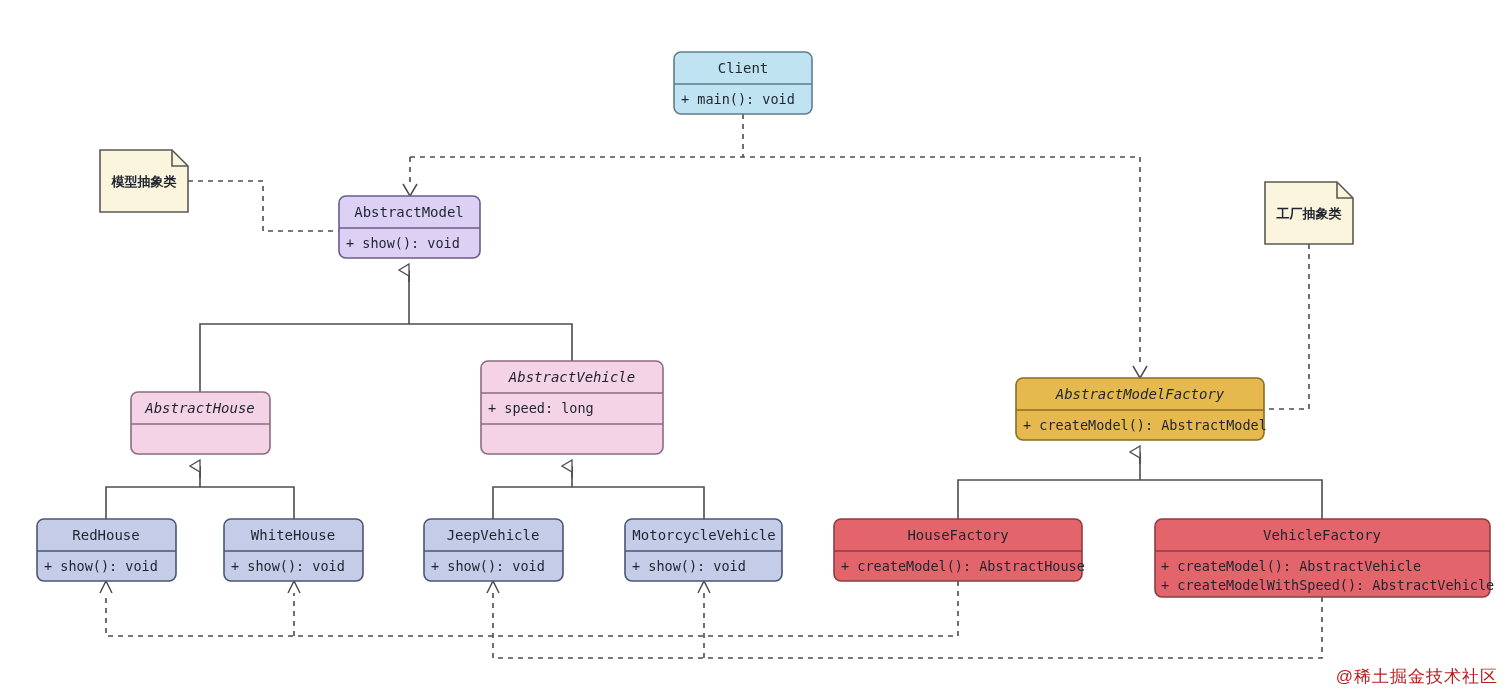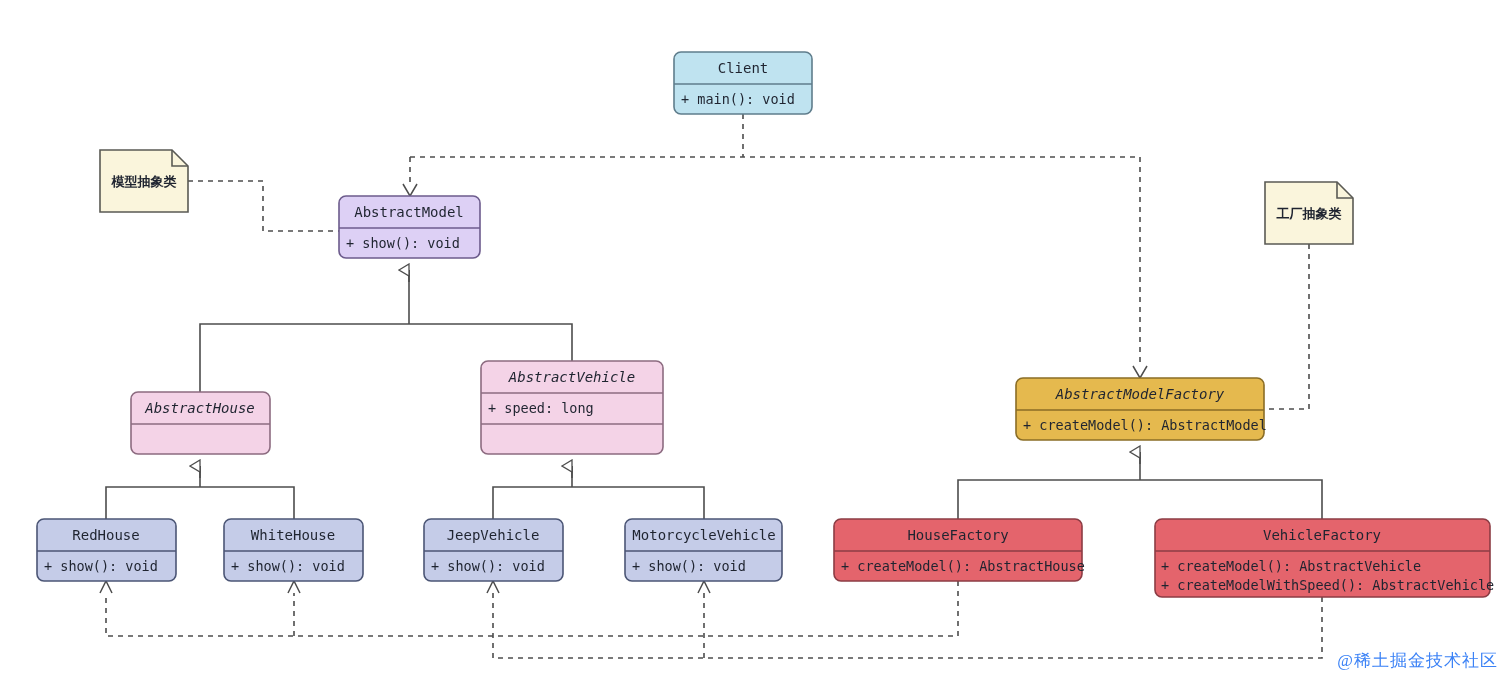--- a/index.html
+++ b/index.html
@@ -45,24 +45,24 @@
     font-family: "DejaVu Sans", "Liberation Sans", sans-serif;
     font-size: 13px;
     fill: #1f2430;
     font-weight: bold;
     text-anchor: middle;
     dominant-baseline: middle;
   }
   .watermark {
     position: absolute;
     right: 14px;
-    bottom: 24px;
-    font-family: Liberation Serif, serif;
+    bottom: 8px;
+    font-family: Liberation Sans, sans-serif;
     font-size: 17px;
-    color: #3b82f6;
+    color: #b91c1c;
     letter-spacing: 1px;
     user-select: none;
     white-space: nowrap;
   }
 </style>
 </head>
 <body>
 
 <div id="canvas">
 

